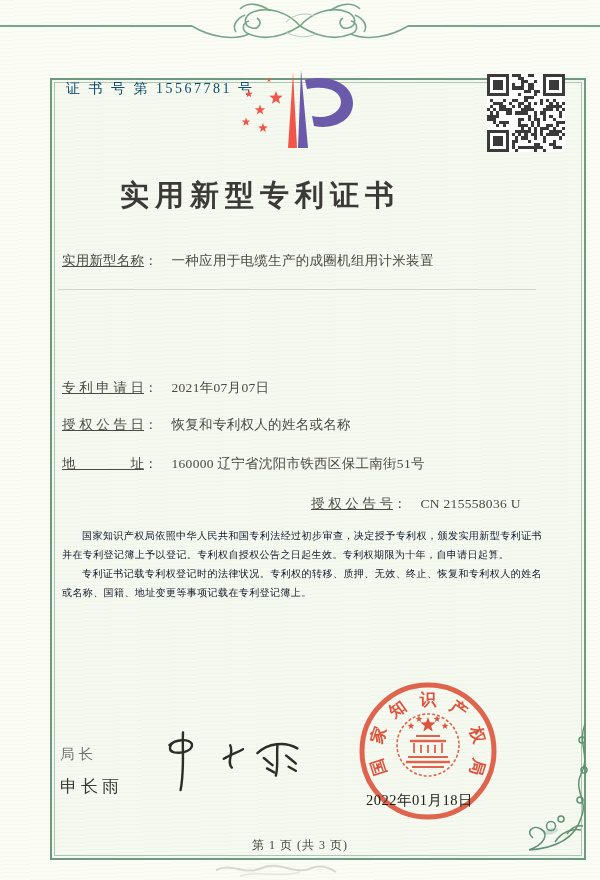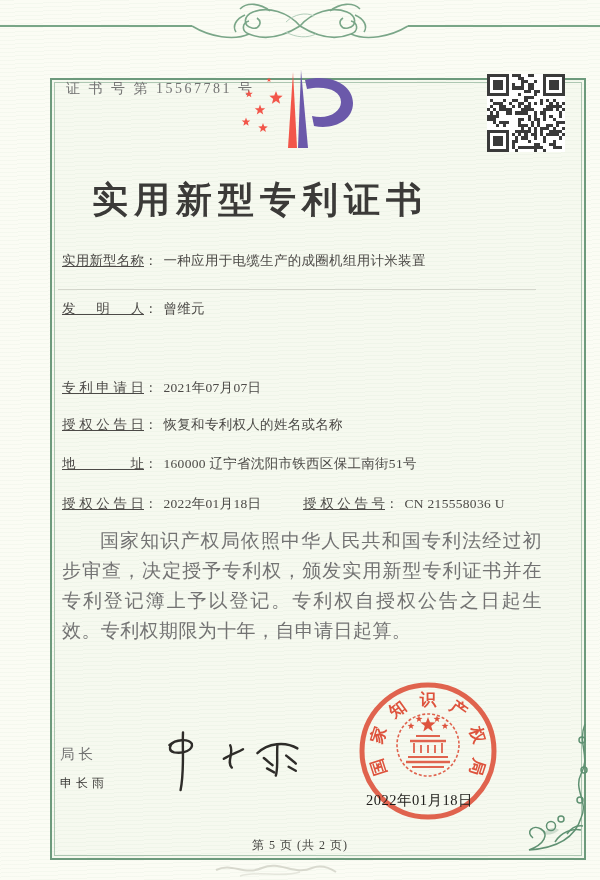--- a/index.html
+++ b/index.html
@@ -4,35 +4,35 @@
 <style>
   html,body{margin:0;padding:0;}
   body{width:600px;height:880px;background:#fbfcf4;font-family:"Liberation Serif","DejaVu Serif",serif;}
   .page{position:relative;width:600px;height:880px;background:#fbfcf4;overflow:hidden;}
   .page::before{content:"";position:absolute;inset:0;
     background:repeating-linear-gradient(178deg, rgba(120,170,130,0.05) 0 1px, transparent 1px 4px);
     pointer-events:none;}
   .frame{position:absolute;left:50px;top:78px;width:532px;height:778px;
     border:2px solid #6d9a7c;background:rgba(150,190,155,0.05);}
   .frame::before{content:"";position:absolute;inset:2px;border:1px solid rgba(125,165,136,0.6);}
-  .cert-no{position:absolute;left:66px;top:80px;font-size:14px;letter-spacing:2.5px;color:#737373;}
+  .cert-no{position:absolute;left:66px;top:80px;font-size:14px;letter-spacing:2.5px;color:#0c4a6e;}
   .logo{position:absolute;left:236px;top:60px;}
   .qr{position:absolute;left:487px;top:74px;shape-rendering:crispEdges;}
   .title{position:absolute;left:0;top:176px;width:520px;text-align:center;
-    font-size:36px;font-weight:bold;letter-spacing:6px;color:#3b3a38;}
+    font-size:29px;font-weight:bold;letter-spacing:6px;color:#3b3a38;}
   .row{position:absolute;left:62px;font-size:13.5px;color:#4c4a47;white-space:nowrap;}
   .flabel{display:inline-block;width:82px;text-align:justify;text-align-last:justify;vertical-align:top;text-decoration:underline;}
-  .fvalue{margin-left:6px;letter-spacing:.3px;text-align:right;}
+  .fvalue{margin-left:14px;letter-spacing:.3px;text-align:right;}
   .row-underline{position:absolute;left:58px;top:289px;width:478px;height:1px;background:rgba(130,130,118,0.28);}
-  .grant-right{left:303px;}
-  .paras{position:absolute;left:62px;top:526px;width:480px;font-size:19px;line-height:30px;
-    color:#737373;letter-spacing:.4px;text-align:justify;}
+  .grant-right{left:311px;}
+  .paras{position:absolute;left:62px;top:526px;width:480px;font-size:10px;line-height:19px;
+    color:#0f172a;letter-spacing:.4px;text-align:justify;}
   .paras p{margin:0;text-indent:2em;}
   .sig-title{position:absolute;left:60px;top:745px;font-size:14.5px;letter-spacing:4px;color:#737373;}
-  .sig-name{position:absolute;left:60px;top:775px;font-size:12px;letter-spacing:4px;color:#3a3936;}
+  .sig-name{position:absolute;left:60px;top:775px;font-size:17px;letter-spacing:4px;color:#3a3936;}
   .signature{position:absolute;left:145px;top:726px;}
   .seal{position:absolute;left:356px;top:679px;opacity:.92;z-index:2;}
   #seal-chars text{font-size:16.5px;font-weight:bold;fill:#dc452e;text-anchor:middle;dominant-baseline:central;
     font-family:"Liberation Serif",serif;}
   .seal-date{position:absolute;left:366px;top:791px;font-size:14.5px;color:#1e1d1a;letter-spacing:.5px;z-index:3;}
   .footer{position:absolute;left:30px;top:837px;width:540px;text-align:center;font-size:12px;
     color:#454541;letter-spacing:1px;}
   .top-ornament{position:absolute;left:0;top:0;}
   .corner-ornament{position:absolute;left:495px;top:722px;}
   .bottom-marks{position:absolute;left:210px;top:860px;}
@@ -283,42 +283,37 @@
         <rect x="2" y="20" width="3" height="3" fill="#3a3a3a"></rect>
       </g>
   </svg>
 
   <div class="title">实用新型专利证书</div>
 
   <div class="row" style="top:252px">
     <span class="flabel">实用新型名称</span><span class="colon">：</span><span class="fvalue">一种应用于电缆生产的成圈机组用计米装置</span>
   </div>
   <div class="row-underline"></div>
-  <div class="row" style="top:300px">
-    <span class="flabel">发明人</span><span class="colon">：</span><span class="fvalue">曾维元</span>
-  </div>
   <div class="row" style="top:379px">
     <span class="flabel">专利申请日</span><span class="colon">：</span><span class="fvalue">2021年07月07日</span>
   </div>
   <div class="row" style="top:416px">
     <span class="flabel">授权公告日</span><span class="colon">：</span><span class="fvalue">恢复和专利权人的姓名或名称</span>
   </div>
   <div class="row" style="top:455px">
     <span class="flabel">地址</span><span class="colon">：</span><span class="fvalue">160000 辽宁省沈阳市铁西区保工南街51号</span>
   </div>
 
-  <div class="row" style="top:495px">
-    <span class="flabel">授权公告日</span><span class="colon">：</span><span class="fvalue">2022年01月18日</span>
-  </div>
   <div class="row grant-right" style="top:495px">
     <span class="flabel">授权公告号</span><span class="colon">：</span><span class="fvalue">CN 215558036 U</span>
   </div>
 
   <div class="paras">
     <p>国家知识产权局依照中华人民共和国专利法经过初步审查，决定授予专利权，颁发实用新型专利证书并在专利登记簿上予以登记。专利权自授权公告之日起生效。专利权期限为十年，自申请日起算。</p>
+    <p>专利证书记载专利权登记时的法律状况。专利权的转移、质押、无效、终止、恢复和专利权人的姓名或名称、国籍、地址变更等事项记载在专利登记簿上。</p>
   </div>
 
   <div class="sig-title">局长</div>
   <div class="sig-name">申长雨</div>
 
   <svg class="signature" width="172" height="72" viewBox="0 0 210 90">
     <g fill="none" stroke="#2e2c29" stroke-width="3" stroke-linecap="round" stroke-linejoin="round">
       <path d="M28,24 C36,16 52,16 56,22 C58,30 46,35 34,33 C26,31 28,23 34,20"></path>
       <path d="M45,8 C44,30 47,55 42,80"></path>
       <path d="M104,24 C109,34 99,45 106,52"></path>
@@ -356,21 +351,21 @@
       <path d="M60,57 H84" stroke-width="2"></path>
       <path d="M58,64 V74 M65,66 V74 M72,66 V74 M79,66 V74 M86,64 V74" stroke-width="1.8"></path>
       <path d="M52,78 H92" stroke-width="2"></path>
       <path d="M50,83 H94" stroke-width="2.5"></path>
       <path d="M56,88 H88" stroke-width="2"></path>
     </g>
   </svg>
 
   <div class="seal-date">2022年01月18日</div>
 
-  <div class="footer">第 5 页 (共 2 页)</div>
+  <div class="footer">第 1 页 (共 3 页)</div>
 
   <svg class="corner-ornament" width="96" height="136" viewBox="0 0 96 136">
     <g fill="none" stroke="#5f9172" stroke-width="1.5">
       <path d="M90,2 C82,22 96,34 86,52 C78,68 94,80 86,96"></path>
       <circle cx="87" cy="18" r="3"></circle>
       <circle cx="89" cy="48" r="3"></circle>
       <circle cx="85" cy="78" r="3"></circle>
       <path d="M86,96 C80,116 62,126 34,128 C50,122 54,112 46,107 C38,102 30,110 38,116"></path>
       <path d="M60,120 C66,110 78,106 86,108"></path>
       <circle cx="56" cy="104" r="4.5"></circle>

